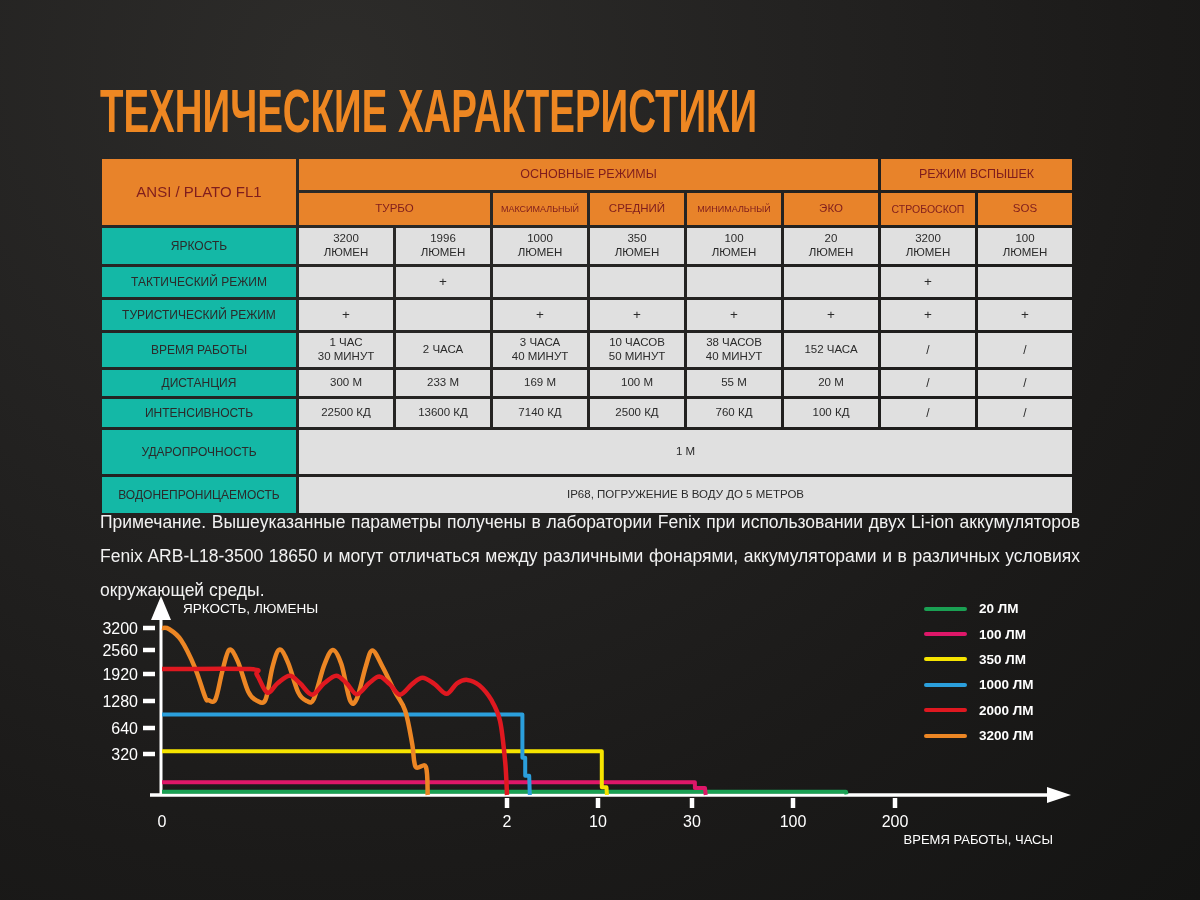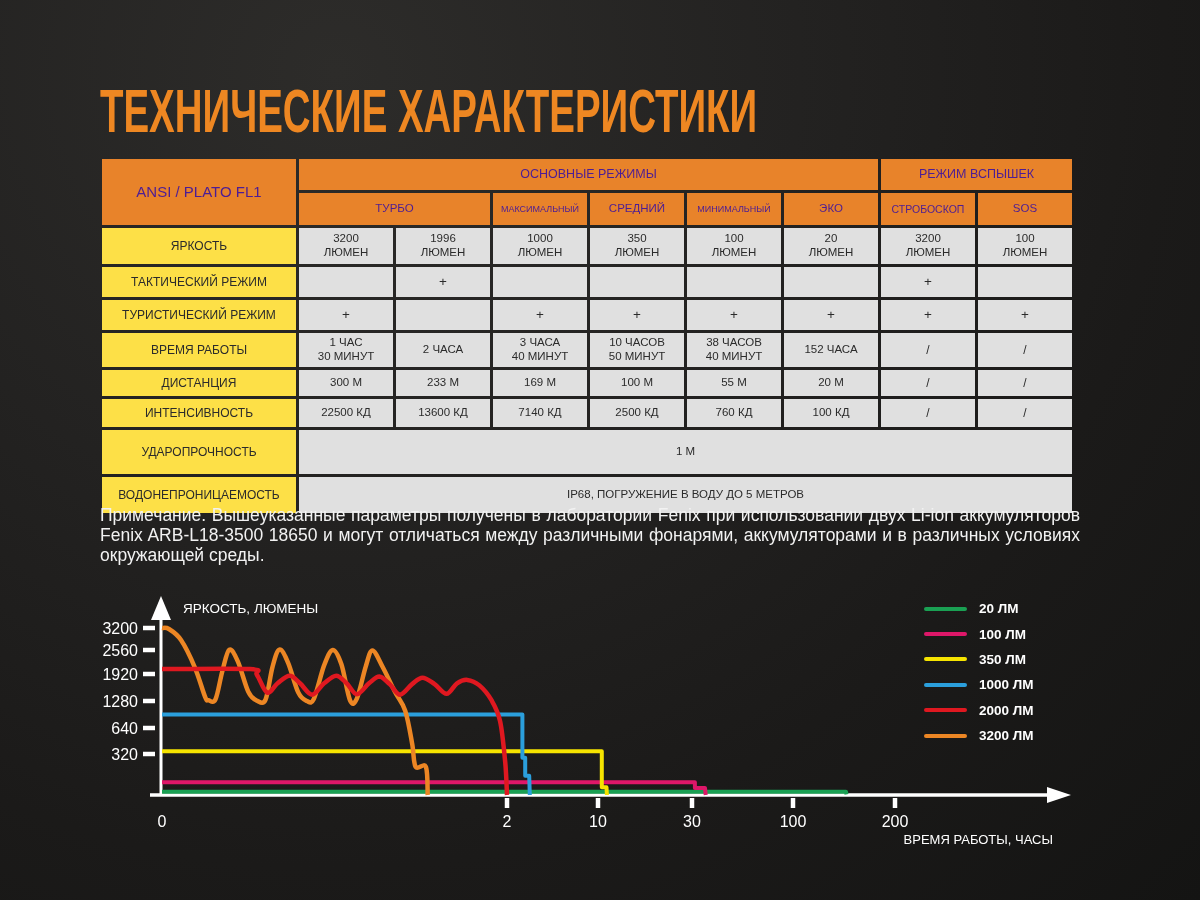--- a/index.html
+++ b/index.html
@@ -16,34 +16,34 @@
   }
   
   table.spec{
     position:absolute;left:99px;top:156px;
     border-collapse:separate;border-spacing:3px;table-layout:fixed;
   }
   table.spec th,table.spec td{
     padding:0 2px;vertical-align:middle;text-align:center;
     white-space:pre-line;line-height:1.18;
   }
-  th.hd{background:#e8832a;color:#4c1d95;font-weight:normal;font-size:12.5px;}
+  th.hd{background:#e8832a;color:#7f1d1d;font-weight:normal;font-size:12.5px;}
   th.hd.corner{font-weight:normal;font-size:15px;margin-left:24px;}
   th.hd.mode{font-size:11.5px;}
   th.hd.mode.sm{font-size:10.5px;text-align:center;}
   th.hd.mode.xs{font-size:9px;}
-  th.rowlbl{background:#fde047;color:#2b2b2b;font-weight:normal;
+  th.rowlbl{background:#14b8a6;color:#2b2b2b;font-weight:normal;
     text-align:left;padding-left:8px;font-size:12px;white-space:nowrap;}
   td.c{background:#e0e0e0;color:#2b2b2b;font-size:11.5px;}
   td.c.plus{font-size:13.5px;}
   td.c.slash{font-size:12px;}
   
   .note{
     position:absolute;left:100px;top:505px;width:980px;margin:0;
-    color:#f2f2f2;font-size:17.5px;line-height:20px;
+    color:#f2f2f2;font-size:17.5px;line-height:34px;
     text-align:justify;text-align-last:left;
   }
   
   svg.chart{position:absolute;left:0;top:0;}
   .legend{position:absolute;left:924px;top:596px;font-weight:bold;}
   .legend-item{display:flex;align-items:center;height:25.4px;}
   .legend-swatch{width:43px;height:4px;border-radius:2px;margin-right:12px;}
   .legend-label{color:#fff;font-size:13.5px;white-space:nowrap;}
 </style>
 </head>

